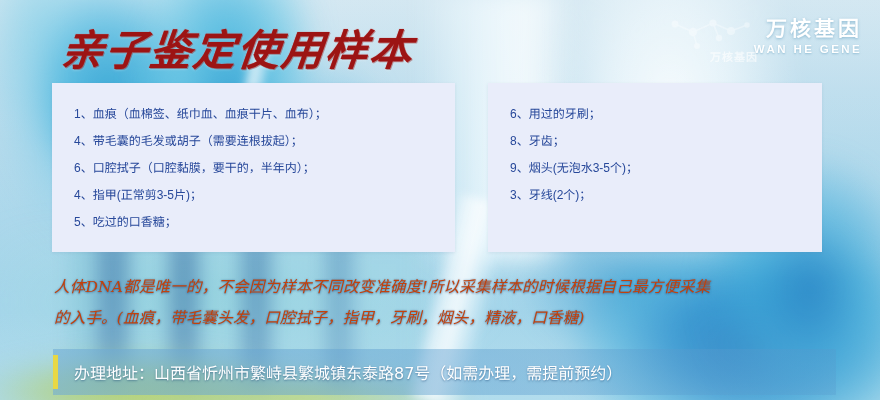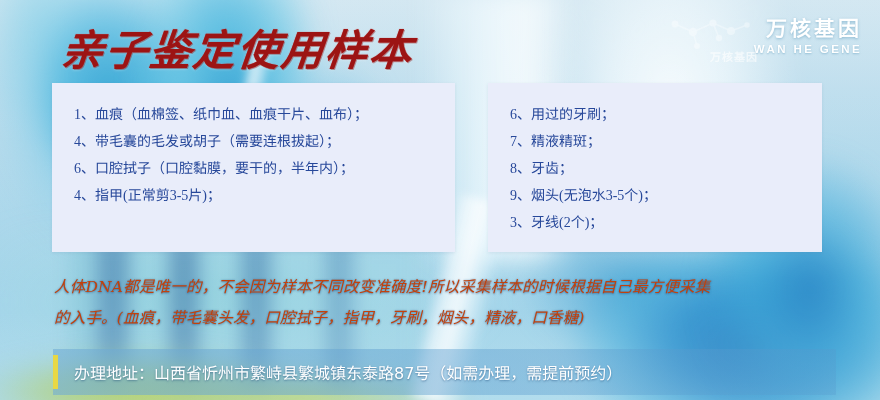--- a/index.html
+++ b/index.html
@@ -230,24 +230,24 @@
   .panel-left  { left: 52px;  width: 403px; }
   .panel-right { left: 488px; width: 334px; }
 
   .panel ol {
     list-style: none;
     margin: 0;
     padding: 18px 0 0 22px;
   }
   .panel li {
     color: #27489a;
-    font-size: 14px;
+    font-size: 12px;
     line-height: 27px;
     white-space: nowrap;
-    font-family: Liberation Serif, serif;
+    font-family: Liberation Sans, sans-serif;
   }
 
   
   .note {
     position: absolute;
     left: 54px;
     top: 272px;
     width: 790px;
     font-family: "DejaVu Serif", "Liberation Serif", serif;
     font-size: 15.5px;
@@ -335,27 +335,27 @@
     <div class="logo-cn">万核基因</div>
     <div class="logo-en">WAN HE GENE</div>
   </div>
 
   <div class="panel panel-left">
     <ol>
       <li>1、血痕（血棉签、纸巾血、血痕干片、血布）；</li>
       <li>4、带毛囊的毛发或胡子（需要连根拔起）；</li>
       <li>6、口腔拭子（口腔黏膜，要干的，半年内）；</li>
       <li>4、指甲(正常剪3-5片)；</li>
+      <li>5、吃过的口香糖；</li>
     </ol>
   </div>
 
   <div class="panel panel-right">
     <ol>
       <li>6、用过的牙刷；</li>
-      <li>7、精液精斑；</li>
       <li>8、牙齿；</li>
       <li>9、烟头(无泡水3-5个)；</li>
       <li>3、牙线(2个)；</li>
     </ol>
   </div>
 
   <div class="note">
     <div>人体DNA都是唯一的，不会因为样本不同改变准确度!所以采集样本的时候根据自己最方便采集</div>
     <div>的入手。(血痕，带毛囊头发，口腔拭子，指甲，牙刷，烟头，精液，口香糖)</div>
   </div>

